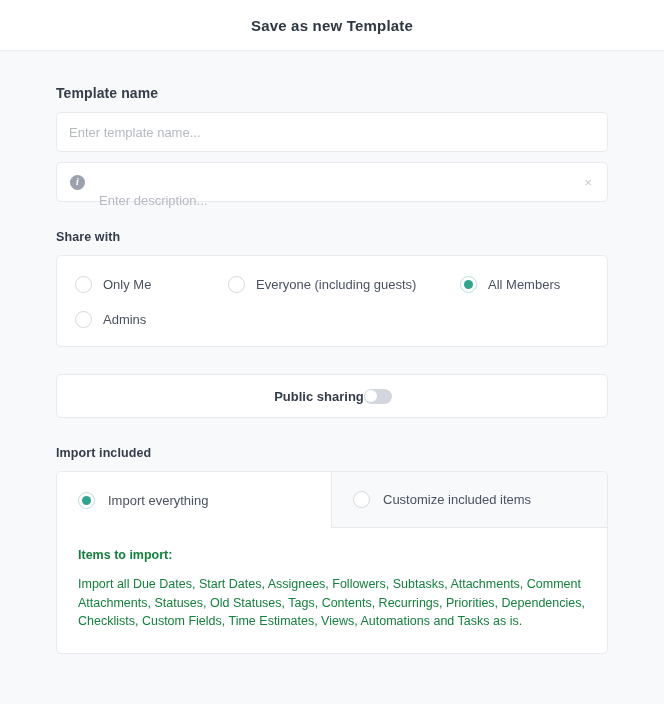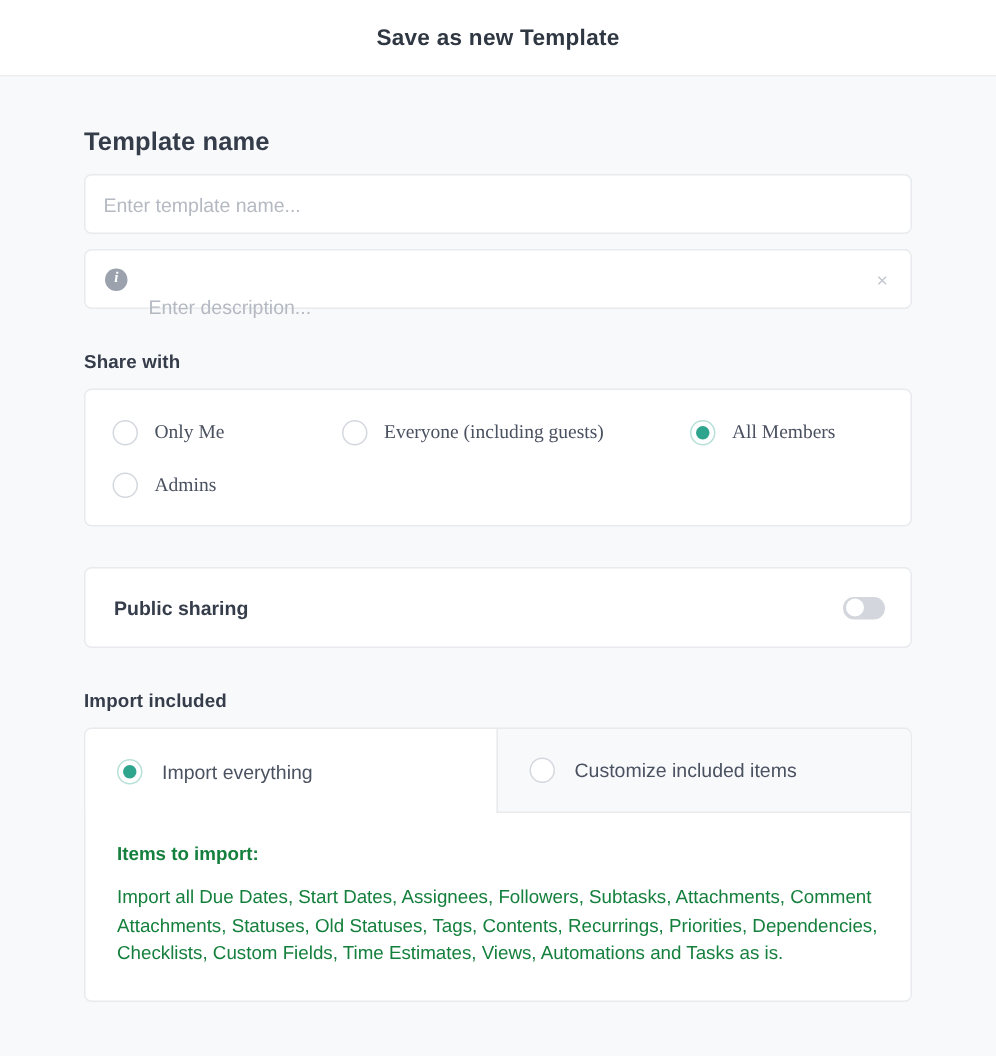--- a/index.html
+++ b/index.html
@@ -31,21 +31,21 @@
     color: #2f3742;
     letter-spacing: .2px;
   }
 
   
   .modal-body {
     padding: 34px 56px 0 56px;
   }
 
   .field-label {
-    font-size: 17px;
+    font-size: 14px;
     font-weight: bold;
     color: #353c4a;
     margin-bottom: 11px;
     letter-spacing: .1px;
   }
 
   .text-input {
     width: 100%;
     height: 40px;
     background: #ffffff;
@@ -124,23 +124,22 @@
 
   
   .share-grid {
     padding: 20px 0 18px 0;
     display: grid;
     grid-template-columns: 153px 232px 1fr;
     row-gap: 18px;
   }
   .radio-row {
     display: flex;
-    align-items: flex-start;
+    align-items: center;
     padding-left: 18px;
-    font-family: Liberation Serif, serif;
   }
   .radio {
     width: 17px;
     height: 17px;
     border-radius: 50%;
     border: 1.4px solid #d4d8de;
     background: #ffffff;
     flex: 0 0 auto;
     display: flex;
     align-items: center;
@@ -187,24 +186,24 @@
     line-height: 11px;
     display: flex;
     align-items: center;
     justify-content: center;
     font-weight: bold;
   }
 
   
   .public-card {
     margin-top: 27px;
-    height: 54px;
-    display: flex;
-    align-items: center;
-    justify-content: space-between;
+    height: 44px;
+    display: flex;
+    align-items: center;
+    justify-content: center;
     padding: 0 17px 0 19px;
   }
   .public-label {
     font-size: 13px;
     font-weight: bold;
     color: #353c4a;
   }
   .toggle {
     width: 28px;
     height: 15px;

